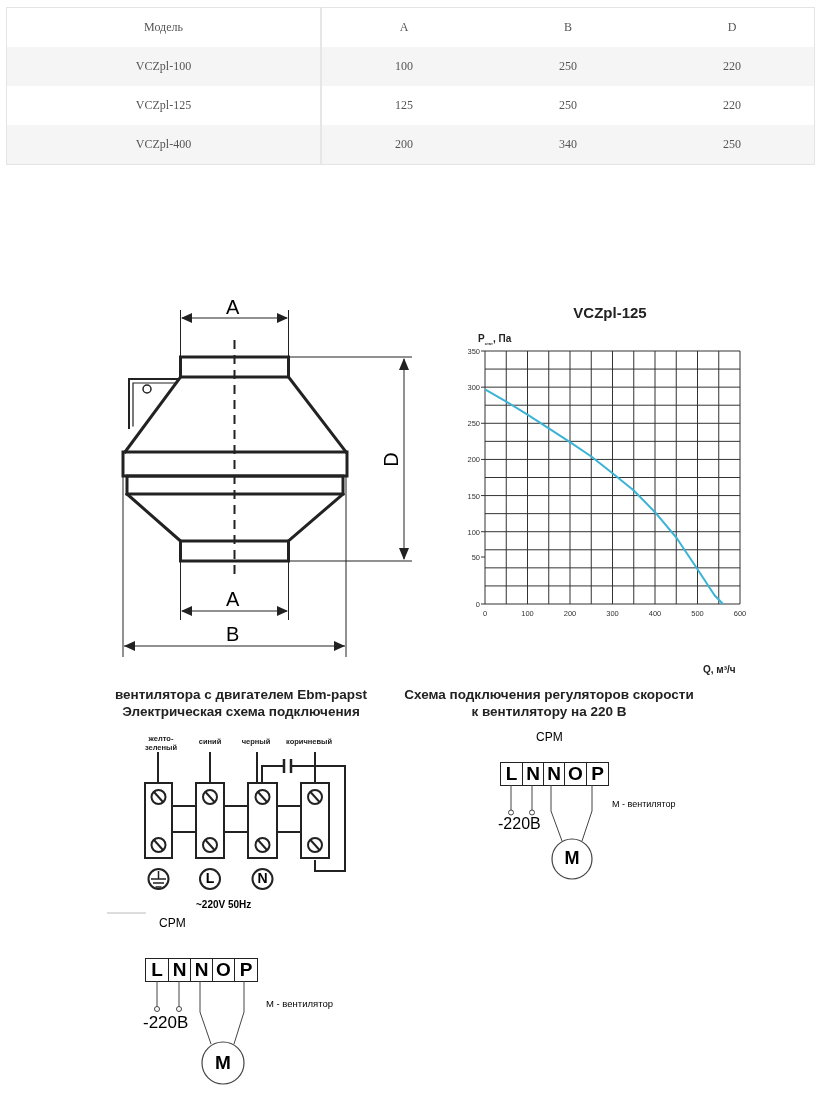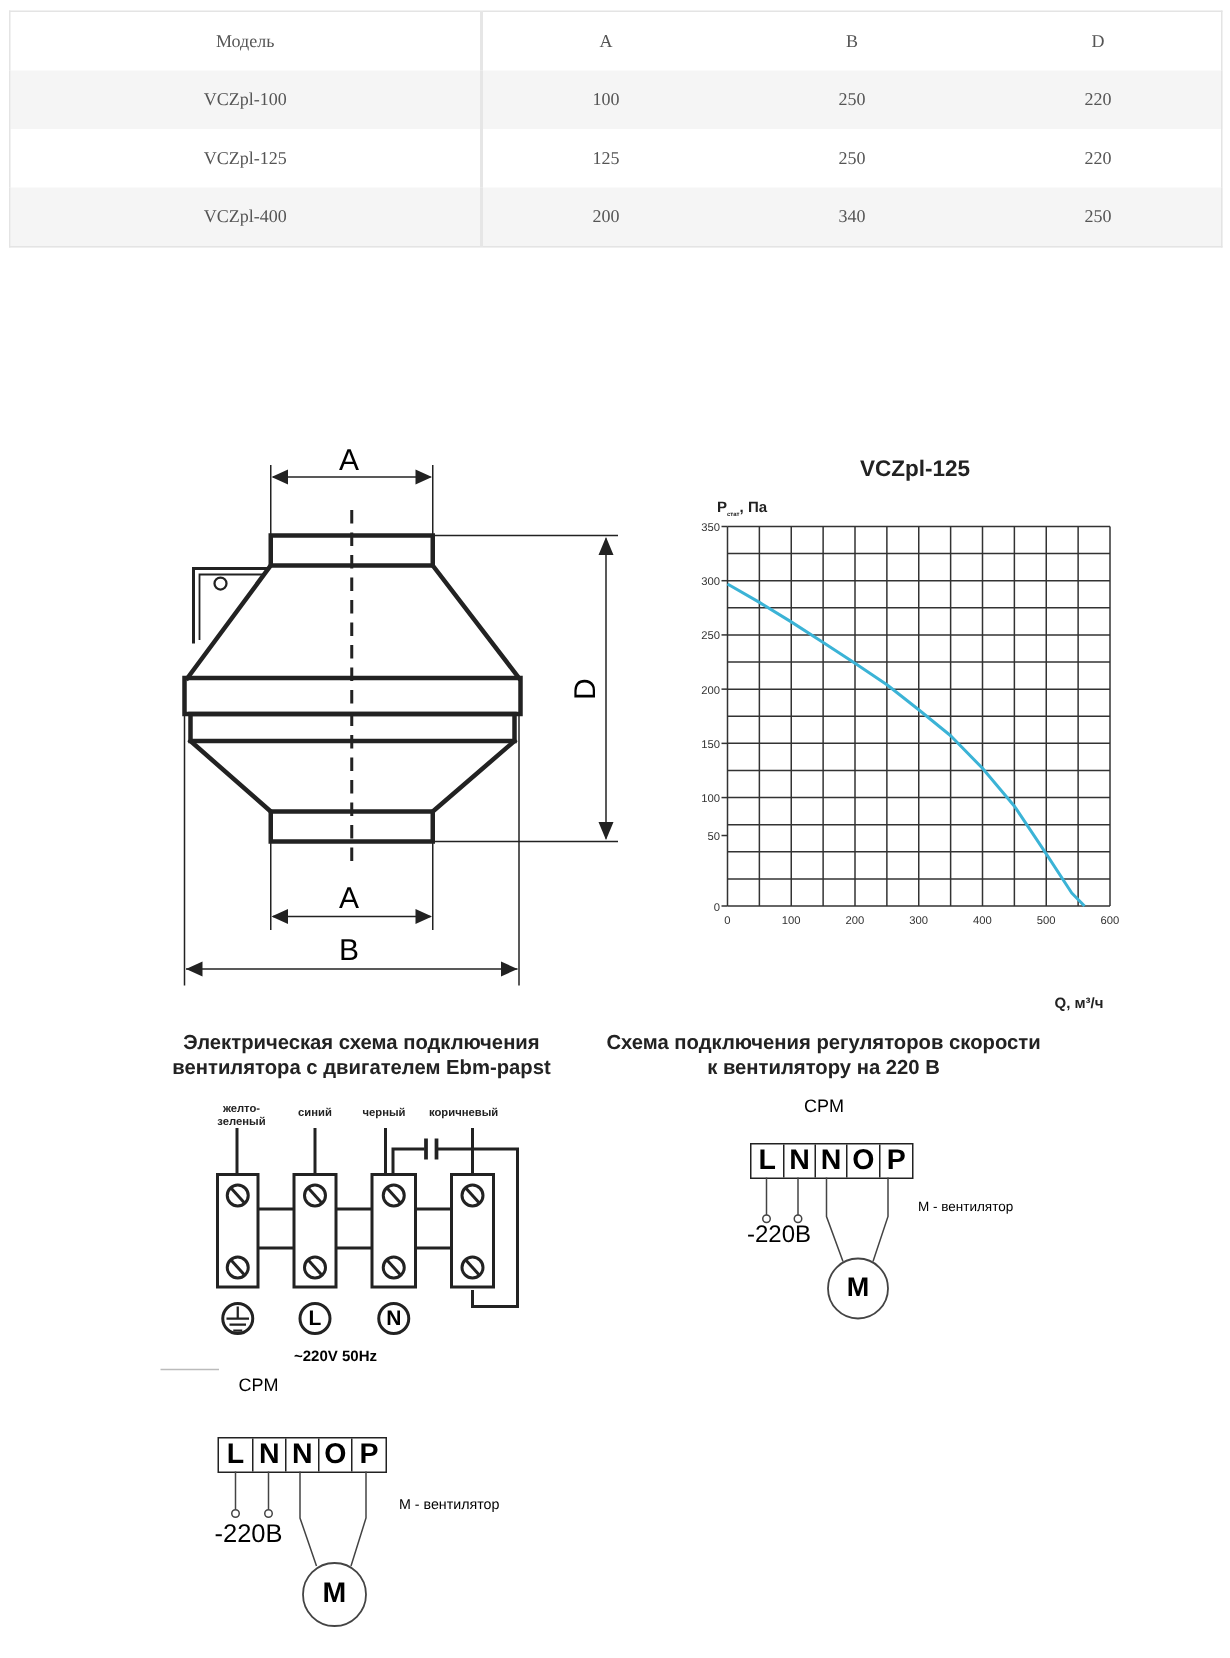--- a/index.html
+++ b/index.html
@@ -162,22 +162,22 @@
     <circle cx="633.75" cy="490.51142857142855" r="0.01" fill="#3bb3d6"></circle>
     <circle cx="655" cy="512.1971428571428" r="0.01" fill="#3bb3d6"></circle>
     <circle cx="676.25" cy="537.4971428571429" r="0.01" fill="#3bb3d6"></circle>
     <circle cx="697.5" cy="569.3028571428572" r="0.01" fill="#3bb3d6"></circle>
     <circle cx="714.5" cy="595.3257142857143" r="0.01" fill="#3bb3d6"></circle>
     <circle cx="723" cy="604" r="0.01" fill="#3bb3d6"></circle>
   </svg>
 <div class="abs" style="left:703px;top:622px;font-weight:bold;font-size:10px;color:#222;margin-top:42px;">Q, м³/ч</div>
 
 <div class="abs sch-title" style="left:96px;top:686px;width:290px;">
+  <div>вентилятора с двигателем Ebm-papst</div>
   <div>Электрическая схема подключения</div>
-  <div>вентилятора с двигателем Ebm-papst</div>
 </div>
 <div class="abs" style="left:136px;top:734px;width:50px;text-align:center;font-size:7.5px;font-weight:bold;line-height:9px;color:#222;">
   <div>желто-</div>
   <div>зеленый</div>
 </div>
 <div class="abs" style="left:195px;top:737px;width:30px;text-align:center;font-size:7.5px;font-weight:bold;color:#222;">синий</div>
 <div class="abs" style="left:236px;top:737px;width:40px;text-align:center;font-size:7.5px;font-weight:bold;color:#222;">черный</div>
 <div class="abs" style="left:286px;top:737px;width:60px;text-align:left;font-size:7.5px;font-weight:bold;color:#222;">коричневый</div>
 
 <svg class="svg-layer" width="820" height="1105" style="pointer-events:none">

